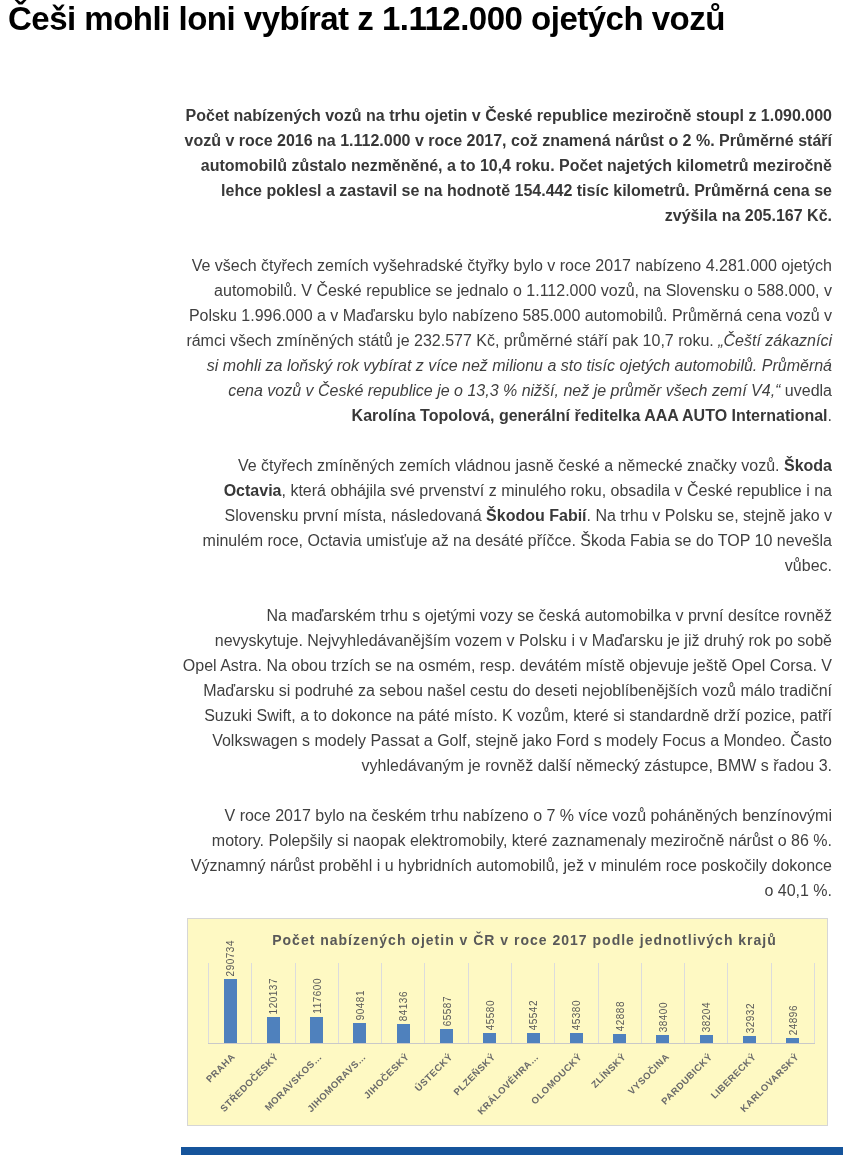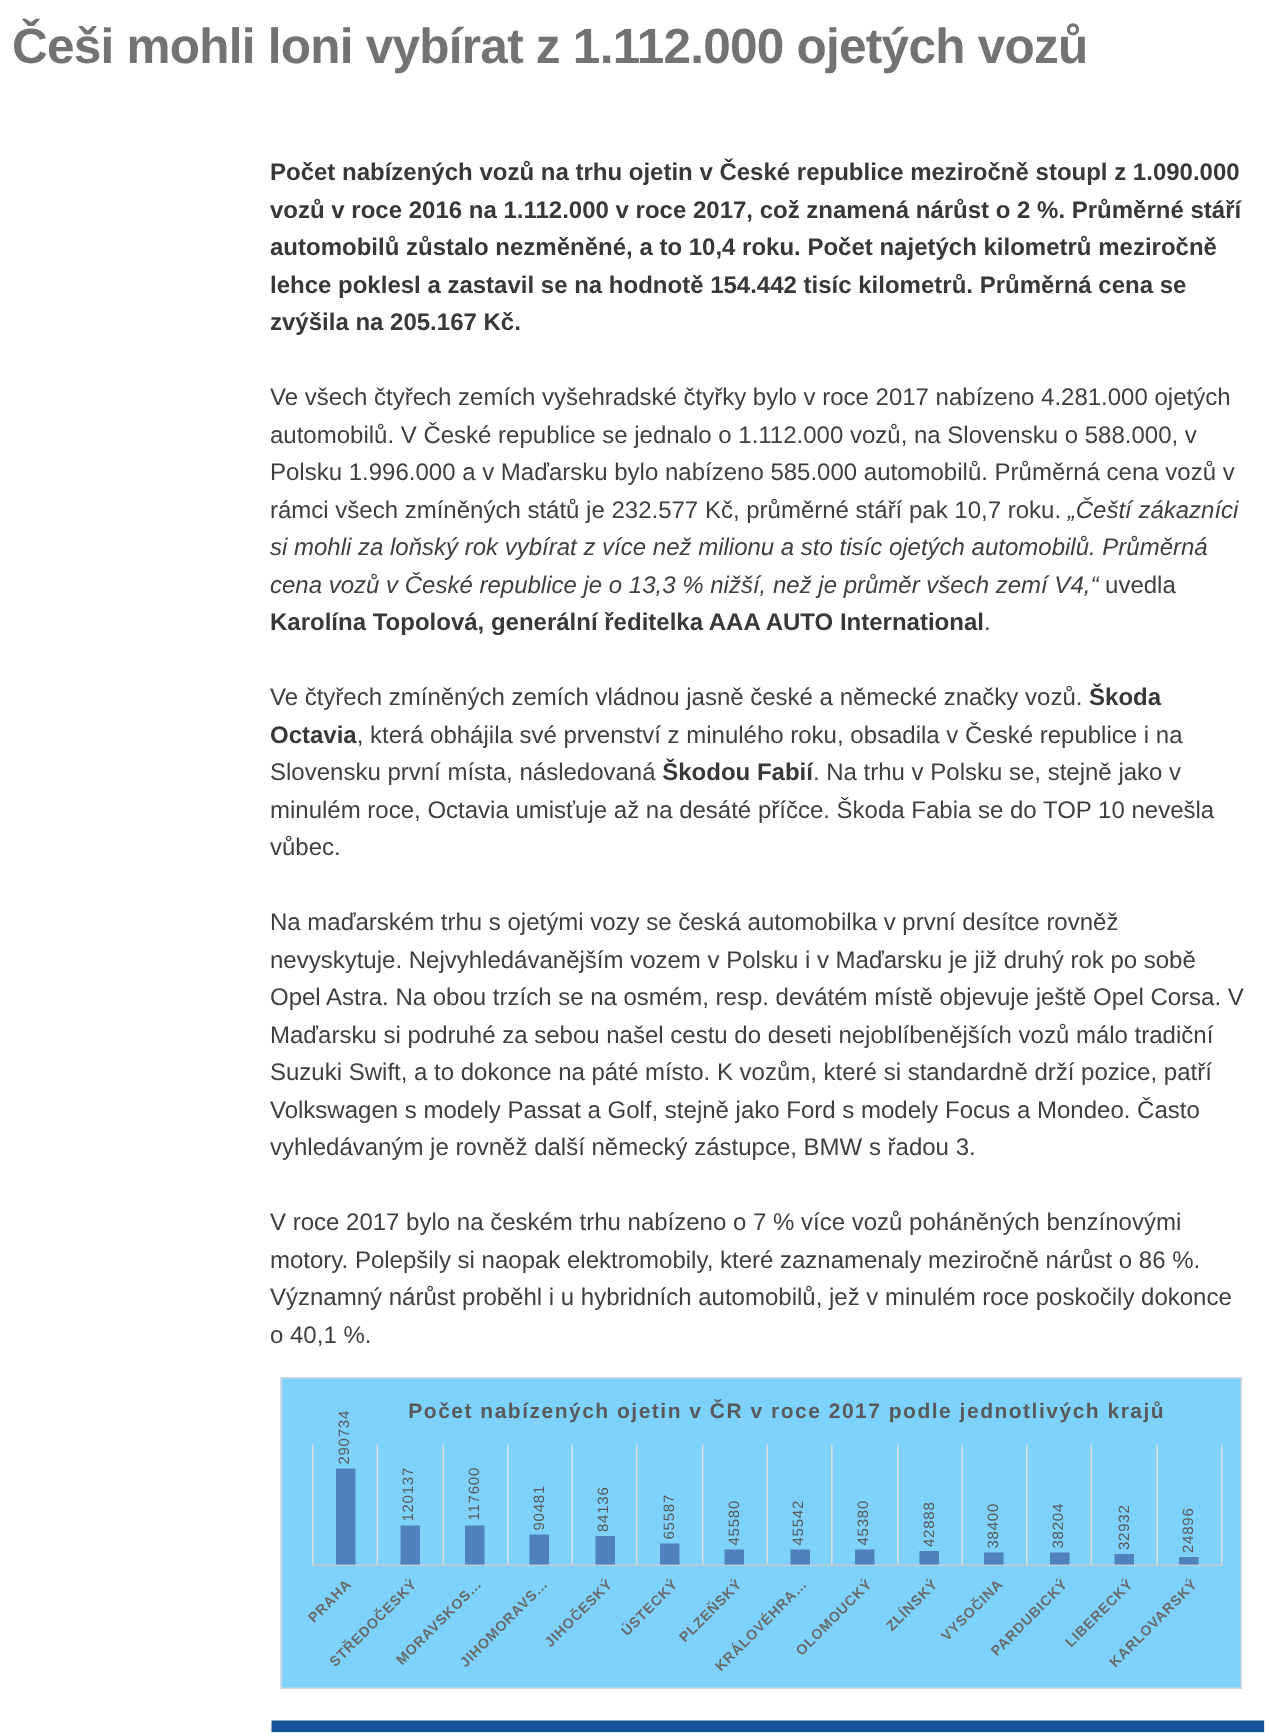--- a/index.html
+++ b/index.html
@@ -1,37 +1,37 @@
 <!DOCTYPE html>
 <html><head>
 <meta charset="utf-8">
 <style>
   html, body { margin:0; padding:0; background:#ffffff; }
   .page {
     position:relative; width:843px; height:1155px; overflow:hidden;
     background:#ffffff; font-family:"Liberation Sans", sans-serif;
   }
   .page-title {
-    position:absolute; left:8px; top:12px; margin:0;
-    font-size:33px; font-weight:bold; color:#737373; letter-spacing:-0.5px;
+    position:absolute; left:8px; top:0px; margin:0;
+    font-size:33px; font-weight:bold; color:#000000; letter-spacing:-0.5px;
     white-space:nowrap;
   }
   .content {
     position:absolute; left:180px; top:103px; width:652px;
   }
   .content p {
-    margin:0 0 25px 0; font-size:16px; line-height:25px; color:#3f3f3f;
+    margin:0 0 25px 0; font-size:16px; line-height:25px; color:#3f3f3f;text-align:right;
   }
   .seg-bold   { font-weight:bold; color:#383838; }
   .seg-italic { font-style:italic; }
 
   
   .chart-box {
     position:absolute; left:187px; top:918px; width:641px; height:208px;
-    border:1px solid #d6d6d6; box-sizing:border-box; background:#7dd3fc;
+    border:1px solid #d6d6d6; box-sizing:border-box; background:#fef9c3;
   }
   .chart-title {
     position:absolute; left:42px; right:8px; top:13px; text-align:center;
     font-size:14px; font-weight:bold; letter-spacing:1px; color:#595959;
   }
   .plot {
     position:absolute; left:20px; right:12px; top:44px; height:80px;
     display:flex; border-bottom:1px solid #c9c9c9;
   }
   .col { flex:1; position:relative; border-right:1px solid #dcdcdc; }

